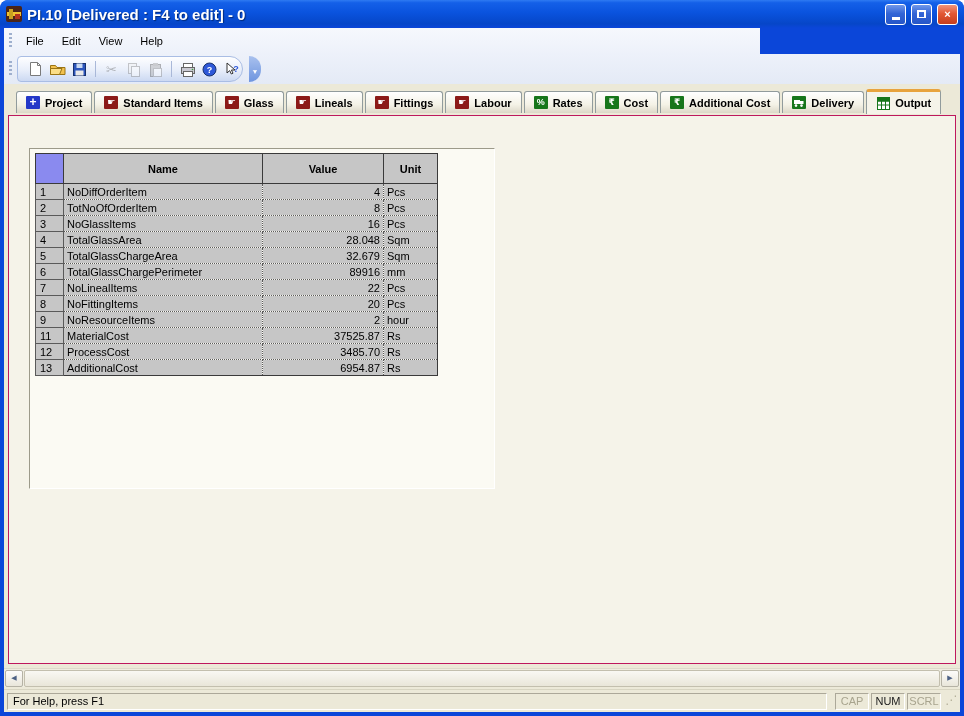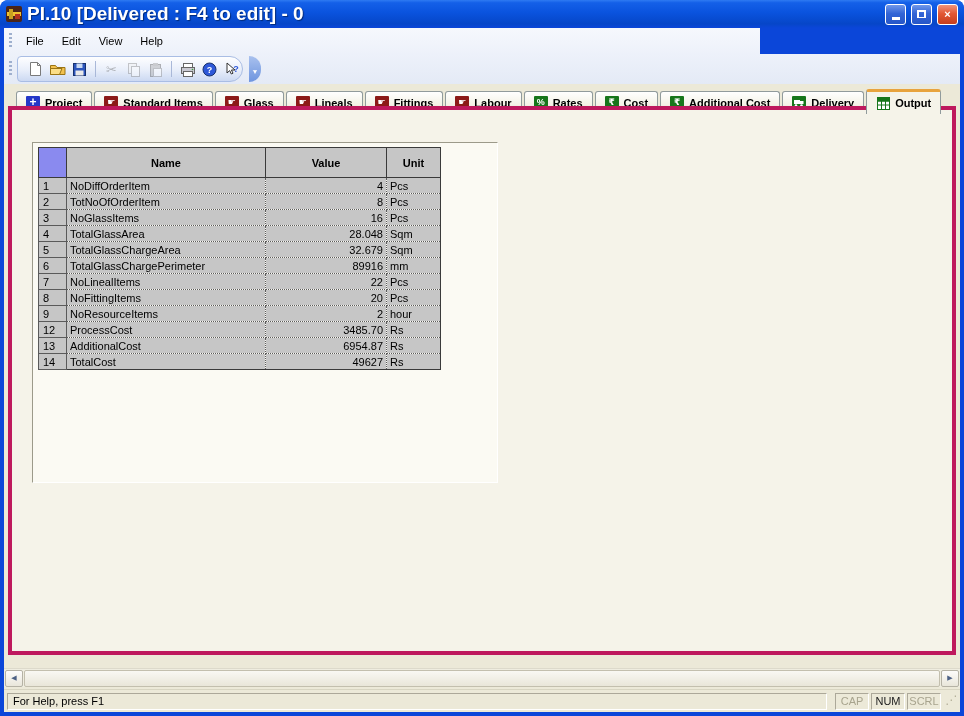--- a/index.html
+++ b/index.html
@@ -6,21 +6,21 @@
   html,body { background:#fff; }
   body { font-family:"Liberation Sans", sans-serif; font-size:11px; color:#000; }
 
   .window { position:relative; width:964px; height:716px; background:#0B46D9;
             border-radius:8px 8px 0 0; overflow:hidden; }
 
   
   .titlebar { position:absolute; left:0; top:0; width:964px; height:28px;
     background:linear-gradient(180deg,#2E7AF2 0%,#1460E8 10%,#0A53DE 45%,#0646C8 85%,#0B46D9 100%);
     border-radius:8px 8px 0 0; display:flex; align-items:center; padding:0 6px; gap:5px; }
-  .title-text { color:#fff; font-weight:bold; font-size:19px; text-shadow:1px 1px 1px #002A7A;
+  .title-text { color:#fff; font-weight:bold; font-size:15px; text-shadow:1px 1px 1px #002A7A;
     flex:1; white-space:nowrap; overflow:hidden; }
   .winbtn { width:21px; height:21px; border:1px solid #fff; border-radius:3px;
     display:flex; align-items:center; justify-content:center; color:#fff; font-weight:bold;
     background:linear-gradient(180deg,#6F97EA 0%,#3365D6 45%,#2656C8 100%); font-size:11px; }
   .winbtn.close { background:linear-gradient(180deg,#F0947A 0%,#E25835 45%,#C63E1C 100%); }
   .winbtn .maxbox { width:9px; height:8px; border:2px solid #fff; border-bottom-width:1px; }
   .winbtn .minbar { width:8px; height:3px; background:#fff; margin-top:9px; }
 
   
   .menubar { position:absolute; left:4px; top:28px; width:756px; height:26px;
@@ -54,22 +54,22 @@
   .ic { width:14px; height:13px; display:inline-flex; align-items:center; justify-content:center;
     border-radius:1px; color:#fff; font-size:9px; line-height:1; font-weight:bold; }
   .ic-project { background:#2438C8; }
   .ic-project::before { content:"+"; font-size:12px; margin-top:-1px; }
   .ic-red { background:#8C1A18; font-family:"DejaVu Sans", sans-serif; }
   .ic-red::before { content:"\261B"; font-size:9px; }
   .ic-rates { background:#17761B; } .ic-rates::before { content:"%"; }
   .ic-cost { background:#17761B; font-family:"DejaVu Sans", sans-serif; }
   .ic-cost::before { content:"\20B9"; }
   .ic-plain { background:transparent; }
-  .tabpage { position:absolute; left:4px; top:22px; width:948px; height:549px;
-    background:#F5F3E9; border:4px solid #be185d; z-index:2; }
+  .tabpage { position:absolute; left:4px; top:31px; width:948px; height:549px;
+    background:#F5F3E9; border:1px solid #be185d; z-index:2; }
 
   
   .table-panel { position:absolute; left:20px; top:32px; width:466px; height:341px;
     background:#FBFAF3; border:1px solid; border-color:#9C9A8A #FFFFFF #FFFFFF #9C9A8A; }
   table.grid { border-collapse:collapse; position:absolute; left:5px; top:4px;
     table-layout:fixed; border:1px solid #3A3A3A; }
   .grid th, .grid td { font-size:11px; overflow:hidden; white-space:nowrap; }
   .grid th { background:#C6C6C6; border:1px solid #3A3A3A; font-weight:bold; height:30px; }
   .grid th.corner { background:#8A8AEF; }
   .grid td { background:#C6C6C6; height:16px; padding:0 3px;
@@ -342,35 +342,35 @@
                 <td class="val">20</td>
                 <td>Pcs</td>
               </tr>
             <tr>
                 <td class="rnum">9</td>
                 <td>NoResourceItems</td>
                 <td class="val">2</td>
                 <td>hour</td>
               </tr>
             <tr>
+                <td class="rnum">11</td>
+                <td>MaterialCost</td>
+                <td class="val">37525.87</td>
+                <td>Rs</td>
+              </tr>
+            <tr>
                 <td class="rnum">12</td>
                 <td>ProcessCost</td>
                 <td class="val">3485.70</td>
                 <td>Rs</td>
               </tr>
             <tr>
                 <td class="rnum">13</td>
                 <td>AdditionalCost</td>
                 <td class="val">6954.87</td>
-                <td>Rs</td>
-              </tr>
-            <tr>
-                <td class="rnum">14</td>
-                <td>TotalCost</td>
-                <td class="val">49627</td>
                 <td>Rs</td>
               </tr>
           </tbody>
         </table>
       </div>
     </div>
 
   </div>
 
   <div class="pslabel" style="top:147px;">Project String1</div>

